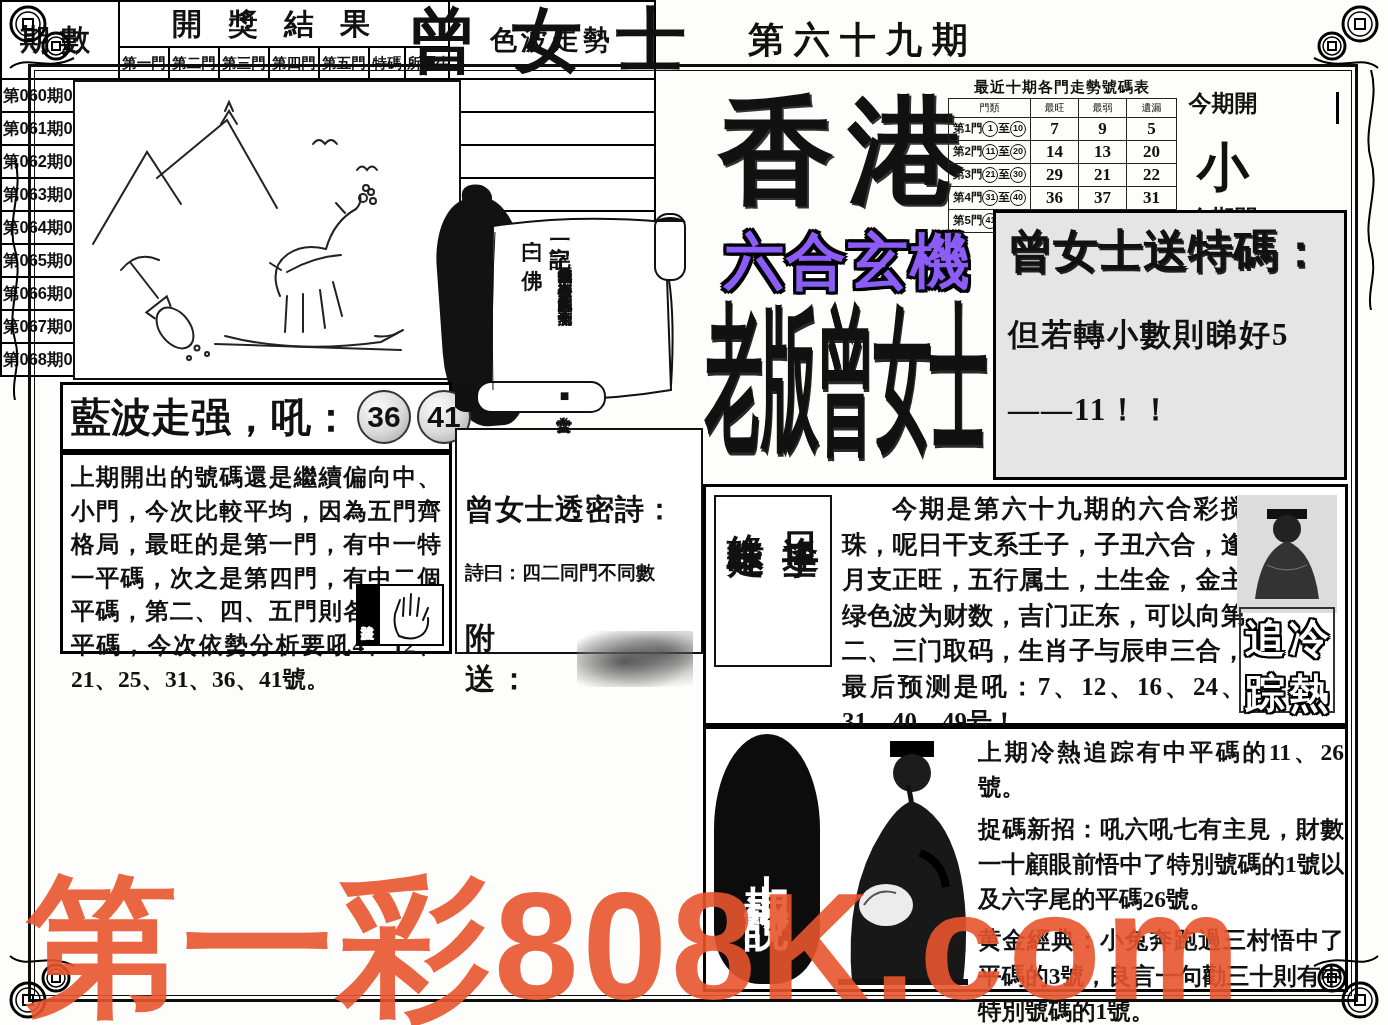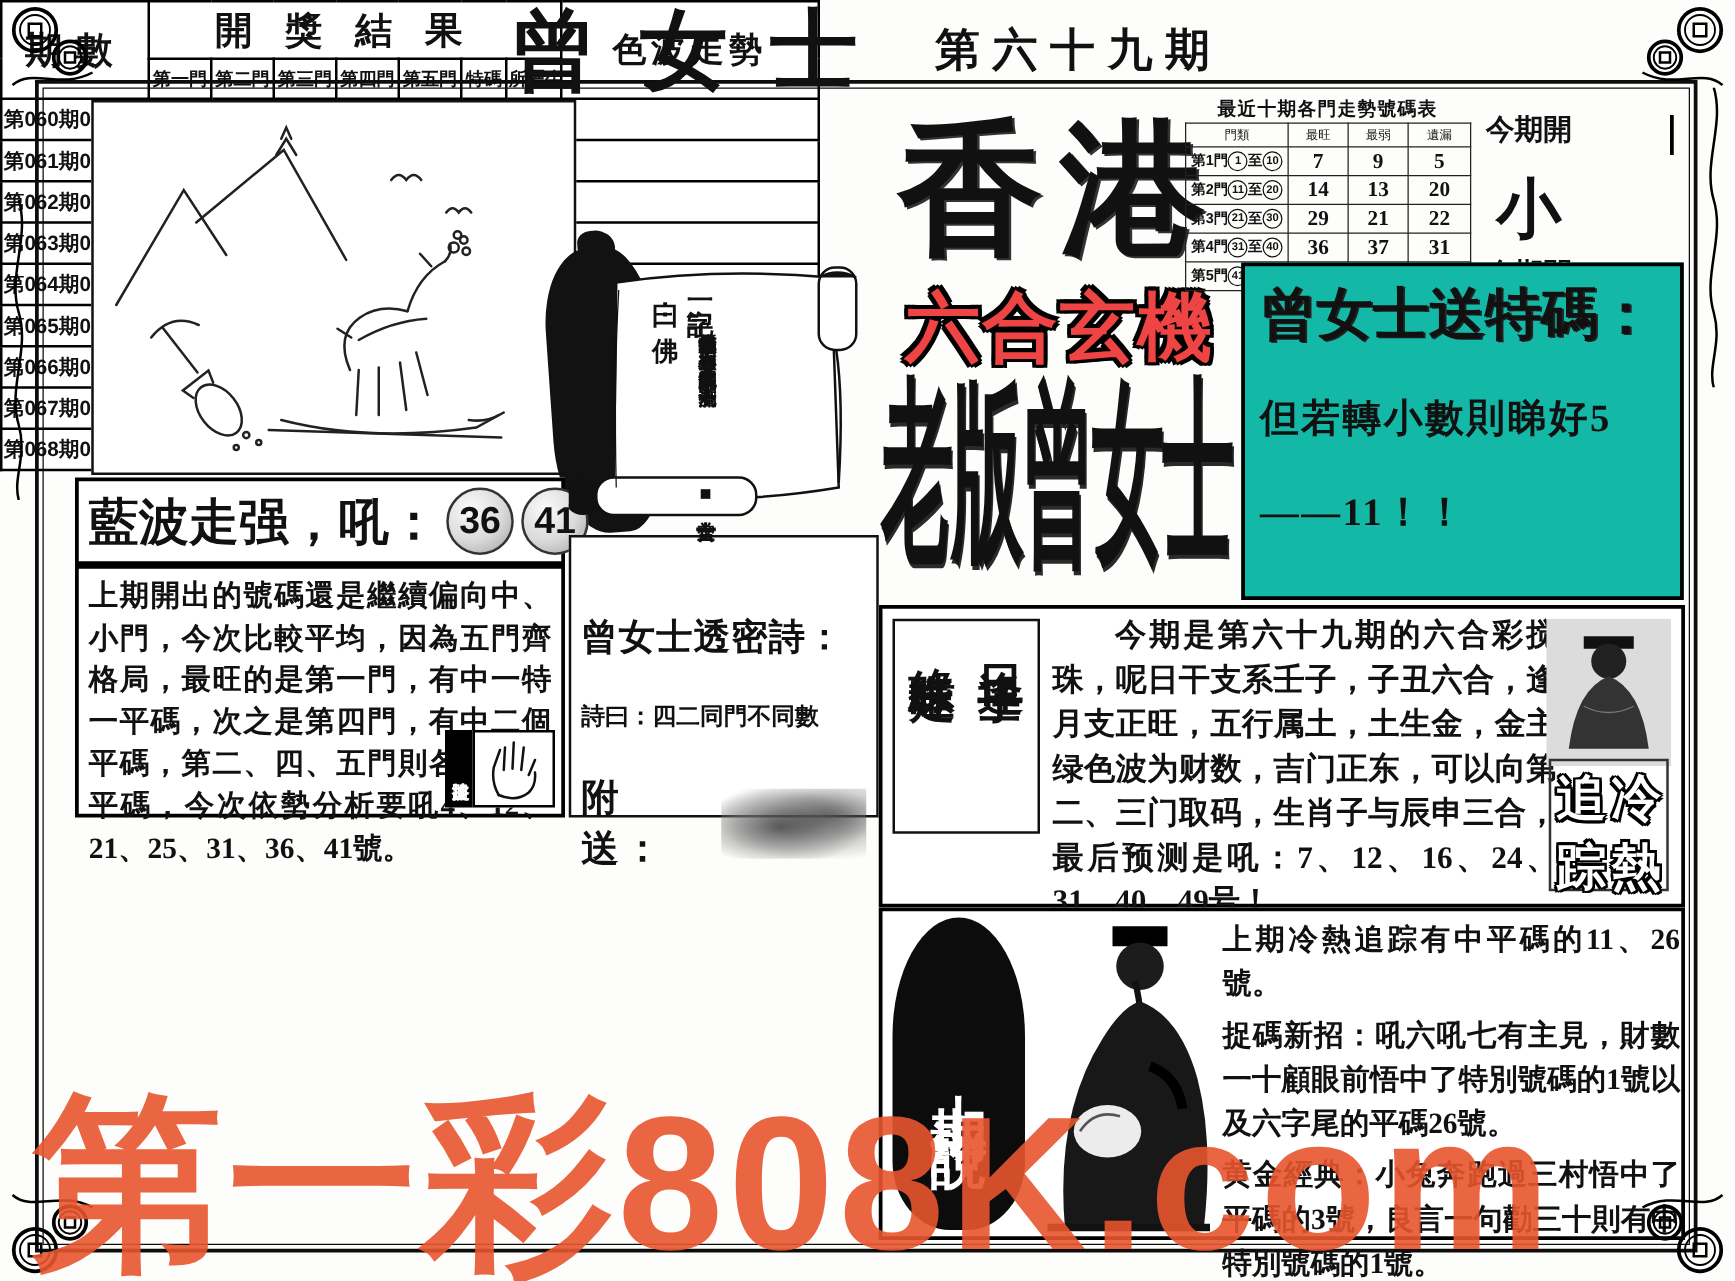--- a/index.html
+++ b/index.html
@@ -82,21 +82,21 @@
     background:
       radial-gradient(ellipse at 40% 55%, rgba(60,60,60,.75) 0%, rgba(120,120,120,.5) 40%, rgba(200,200,200,0) 70%),
       radial-gradient(ellipse at 70% 40%, rgba(40,40,40,.8) 0%, rgba(140,140,140,.4) 45%, rgba(220,220,220,0) 75%);}
 
   
   .hk-title{left:703px;top:92px;width:290px;text-align:center;font-size:116px;line-height:1.02;
     font-weight:900;letter-spacing:14px;white-space:nowrap;
     font-family:"Liberation Sans","DejaVu Sans",sans-serif;text-shadow:2px 2px 0 #333;}
   .slogan{left:703px;top:222px;width:290px;text-align:center;font-size:60px;font-weight:900;
     letter-spacing:2px;white-space:nowrap;font-family:"Liberation Sans","DejaVu Sans",sans-serif;
-    color:#ef4444;text-shadow:-3px 0 #000,3px 0 #000,0 -3px #000,0 3px #000,-3px -3px #000,3px 3px #000,-3px 3px #000,3px -3px #000;}
+    color:#8b5cf6;text-shadow:-3px 0 #000,3px 0 #000,0 -3px #000,0 3px #000,-3px -3px #000,3px 3px #000,-3px 3px #000,3px -3px #000;}
   .brand{left:705px;top:290px;font-size:158px;line-height:1.12;font-weight:900;white-space:nowrap;
     transform:scaleX(0.365);transform-origin:0 0;letter-spacing:-4px;
     font-family:"Liberation Sans","DejaVu Sans",sans-serif;text-shadow:3px 3px 0 #2a2a2a;}
 
   
   .trend-box{left:948px;top:78px;width:228px;height:116px;z-index:2;}
   .trend-title{font-size:15px;font-weight:800;text-align:center;letter-spacing:1px;white-space:nowrap;}
   .trend-table{border-collapse:collapse;width:228px;margin-top:1px;table-layout:fixed;}
   .trend-table td{border:1.5px solid #222;text-align:center;white-space:nowrap;overflow:hidden;}
   .trend-h{font-size:10px;font-weight:400;height:16px;}
@@ -105,21 +105,21 @@
     font-size:9px;line-height:13px;text-align:center;vertical-align:1px;font-weight:900;}
   .trend-v{font-size:17px;font-weight:600;}
   .open-hint{left:1188px;top:88px;width:150px;height:104px;display:flex;justify-content:flex-start;z-index:2;flex-direction:column;}
   .hint-col{width:70px;text-align:center;}
   .hint-label{font-size:23px;font-weight:900;white-space:nowrap;
     font-family:"Liberation Sans","DejaVu Sans",sans-serif;}
   .hint-big{font-size:52px;font-weight:900;margin-top:14px;
     font-family:"Liberation Sans","DejaVu Sans",sans-serif;}
   .hint-rule{left:1336px;top:92px;width:0px;height:32px;border-left:3px solid #000;}
 
-  .special-box{left:993px;top:210px;width:354px;height:270px;border:3px solid #000;background:#14b8a6;
+  .special-box{left:993px;top:210px;width:354px;height:270px;border:3px solid #000;background:#e5e5e5;
     box-sizing:border-box;padding:8px 12px;z-index:2;}
   .special-title{font-size:45px;font-weight:900;letter-spacing:0px;white-space:nowrap;
     font-family:"Liberation Sans","DejaVu Sans",sans-serif;text-shadow:1.5px 1.5px 0 #222;}
   .special-line{font-size:31px;font-weight:800;margin-top:33px;letter-spacing:2px;white-space:nowrap;}
 
   
   .midright-box{left:703px;top:484px;width:645px;height:242px;border:3px solid #000;background:#fff;
     box-sizing:border-box;z-index:2;}
   .pearl-box{left:8px;top:8px;width:118px;height:172px;border:2px solid #111;display:flex;
     justify-content:space-around;padding:6px 2px;box-sizing:border-box;}

